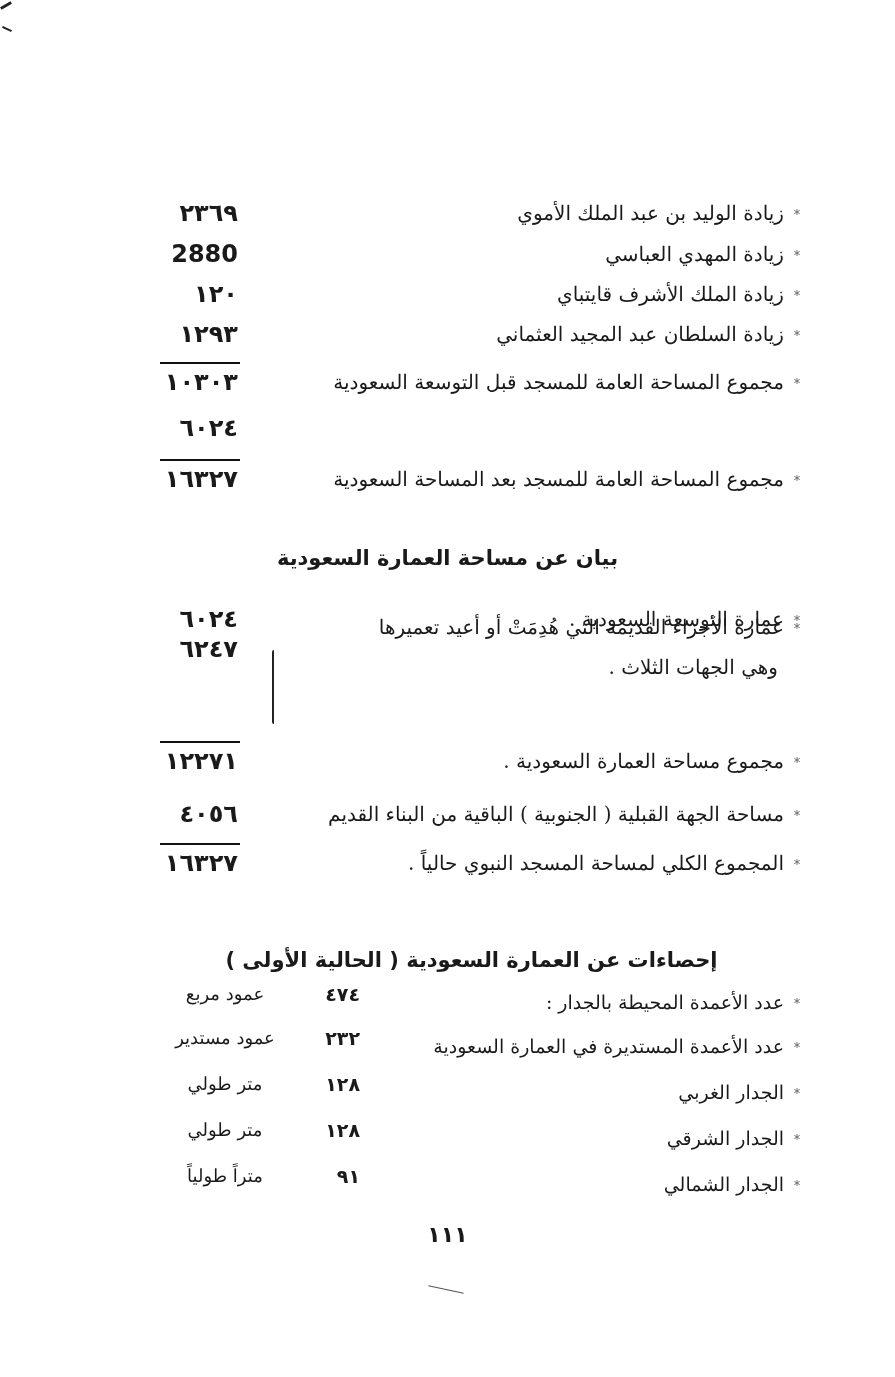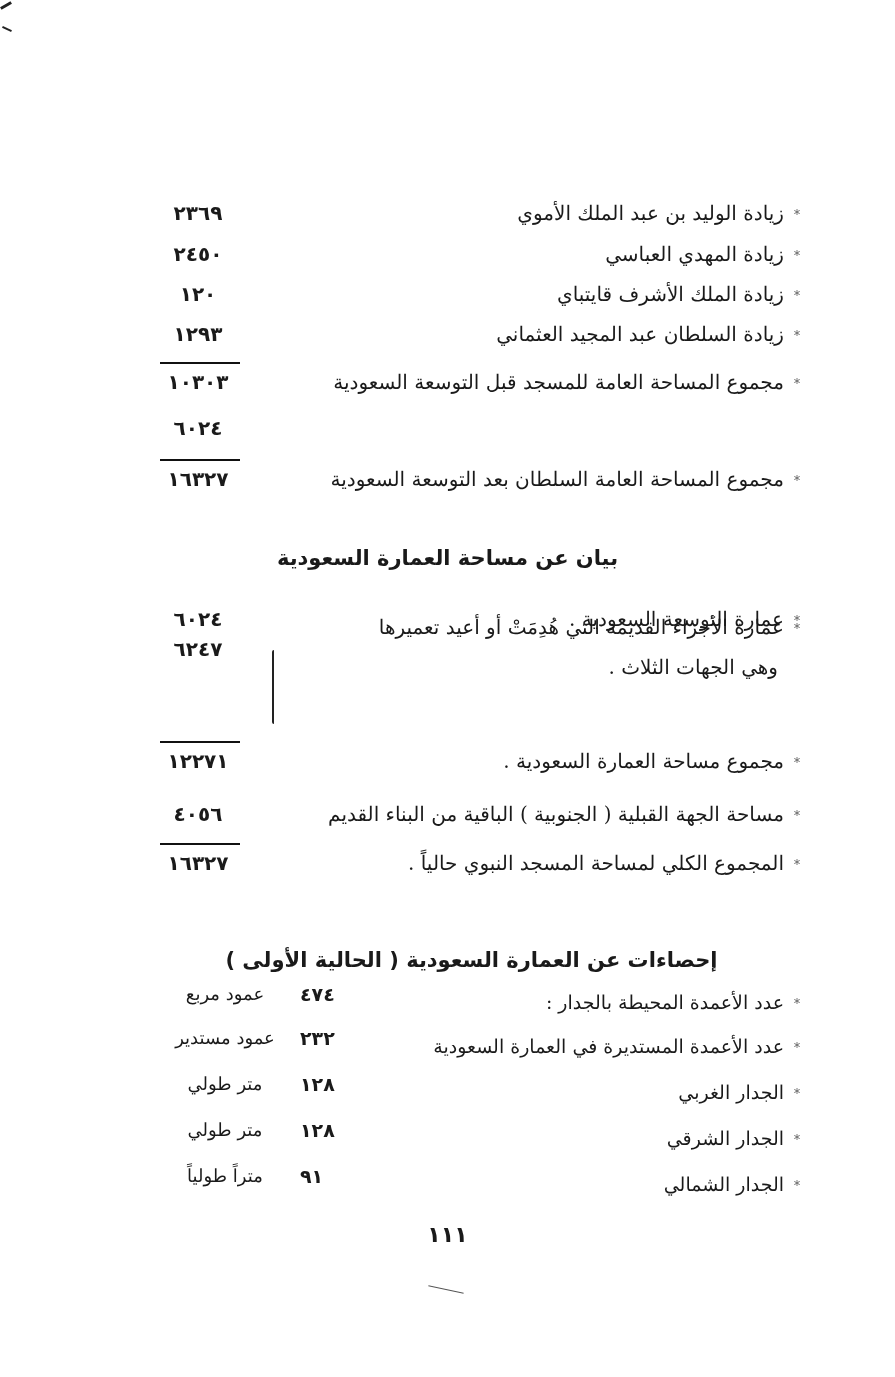--- a/index.html
+++ b/index.html
@@ -9,34 +9,34 @@
       font-family: "DejaVu Serif", "Liberation Serif", serif;
     }
     .page { position: absolute; left: 0; top: 0; width: 895px; height: 1377px; }
     .row { position: absolute; left: 150px; width: 650px; height: 36px; direction: rtl; }
     .row .label {
       position: absolute; right: 0; top: 0; font-size: 20px; line-height: 36px;
       white-space: nowrap; direction: rtl;
     }
     .row .label .star { font-size: 12px; color: #555; margin-left: 10px; vertical-align: middle; }
     .row .value {
-      position: absolute; left: 8px; top: 0; width: 80px; text-align: center;
-      font-family: "DejaVu Sans", sans-serif; font-weight: bold; font-size: 20px; line-height: 36px;
+      position: absolute; left: 8px; top: 0; width: 80px; 
+      font-family: "DejaVu Sans", sans-serif; font-weight: bold; font-size: 24px; line-height: 36px;
       direction: rtl;
     }
     .rule { position: absolute; left: 160px; width: 80px; height: 2px; background: #111; }
     .heading {
       position: absolute; left: 0; width: 895px; text-align: center; direction: rtl;
       font-family: "DejaVu Sans", sans-serif; font-weight: bold; font-size: 21px;
     }
     .stat-row { position: absolute; left: 150px; width: 650px; height: 36px; direction: rtl; }
     .stat-row .label { position: absolute; right: 0; top: 8px; font-size: 19px; line-height: 36px; white-space: nowrap; }
     .stat-row .label .star { font-size: 12px; color: #555; margin-left: 10px; vertical-align: middle; }
     .stat-row .num {
-      position: absolute; left: 150px; width: 60px; text-align: left; top: 0;
+      position: absolute; left: 150px; width: 60px; text-align: right; top: 0;
       font-family: "DejaVu Sans", sans-serif; font-weight: bold; font-size: 19px; line-height: 36px;
     }
     .stat-row .unit {
       position: absolute; left: 10px; width: 130px; text-align: center; top: 0;
       font-size: 18px; line-height: 36px; white-space: nowrap;
     }
     .bracket {
       position: absolute; left: 272px; top: 650px; width: 8px; height: 74px;
       border-left: 2px solid #222; border-radius: 2px;
     }
@@ -53,41 +53,41 @@
 
   <div class="scan-mark" style="left:0;top:4px;width:12px;height:3px;transform:rotate(-30deg);"></div>
   <div class="scan-mark" style="left:2px;top:28px;width:10px;height:2px;transform:rotate(25deg);"></div>
 
   <div class="row" style="top:195px;">
     <span class="label"><span class="star">*</span><span>زيادة الوليد بن عبد الملك الأموي</span></span>
     <span class="value">٢٣٦٩</span>
   </div>
   <div class="row" style="top:236px;">
     <span class="label"><span class="star">*</span><span>زيادة المهدي العباسي</span></span>
-    <span class="value">٢٤٥٠</span>
+    <span class="value">2880</span>
   </div>
   <div class="row" style="top:276px;">
     <span class="label"><span class="star">*</span><span>زيادة الملك الأشرف قايتباي</span></span>
     <span class="value">١٢٠</span>
   </div>
   <div class="row" style="top:316px;">
     <span class="label"><span class="star">*</span><span>زيادة السلطان عبد المجيد العثماني</span></span>
     <span class="value">١٢٩٣</span>
   </div>
   <div class="rule" style="top:362px;"></div>
   <div class="row" style="top:364px;">
     <span class="label"><span class="star">*</span><span>مجموع المساحة العامة للمسجد قبل التوسعة السعودية</span></span>
     <span class="value">١٠٣٠٣</span>
   </div>
   <div class="row" style="top:410px;">
     <span class="value">٦٠٢٤</span>
   </div>
   <div class="rule" style="top:459px;"></div>
   <div class="row" style="top:461px;">
-    <span class="label"><span class="star">*</span><span>مجموع المساحة العامة السلطان بعد التوسعة السعودية</span></span>
+    <span class="label"><span class="star">*</span><span>مجموع المساحة العامة للمسجد بعد المساحة السعودية</span></span>
     <span class="value">١٦٣٢٧</span>
   </div>
 
   <div class="heading" style="top:546px;">بيان عن مساحة العمارة السعودية</div>
 
   <div class="row" style="top:601px;">
     <span class="label"><span class="star">*</span><span>عمارة التوسعة السعودية .</span></span>
     <span class="value">٦٠٢٤</span>
   </div>
   <div class="row" style="top:609px; height:80px;">

